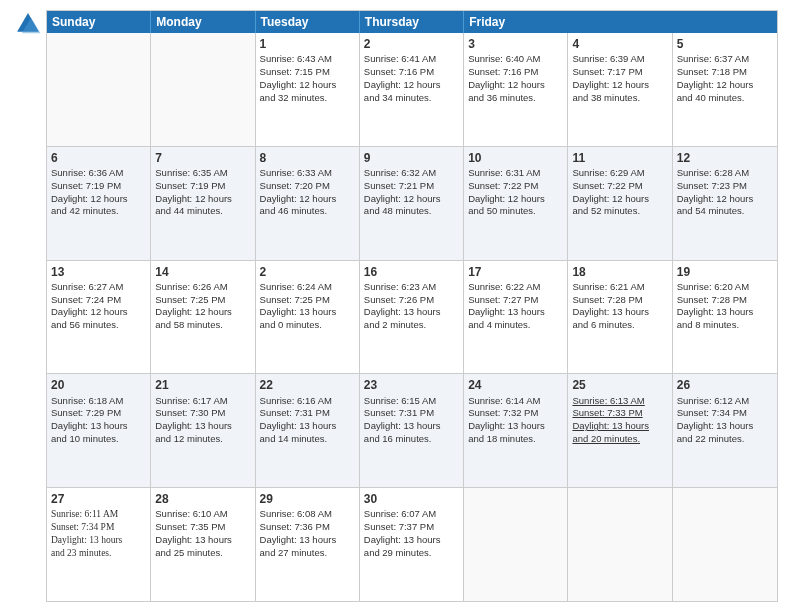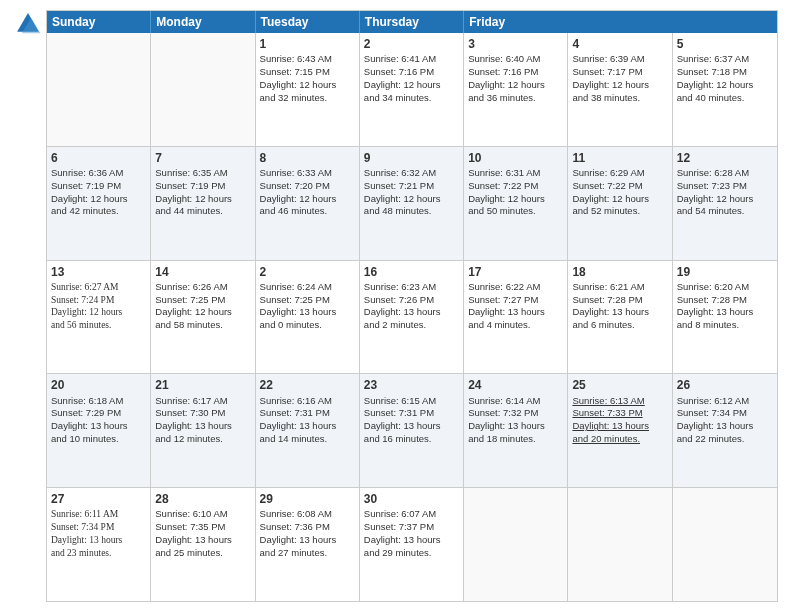--- a/index.html
+++ b/index.html
@@ -185,21 +185,21 @@
           <div class="day-cell"><span class="day-num">11</span><span style="white-space: pre-line;">Sunrise: 6:29 AM
 Sunset: 7:22 PM
 Daylight: 12 hours
 and 52 minutes.</span></div>
           <div class="day-cell"><span class="day-num">12</span><span style="white-space: pre-line;">Sunrise: 6:28 AM
 Sunset: 7:23 PM
 Daylight: 12 hours
 and 54 minutes.</span></div>
         </div>
         <div class="week-row">
-          <div class="day-cell"><span class="day-num">13</span><span style="white-space: pre-line; font-family: Liberation Serif, serif;">Sunrise: 6:27 AM
+          <div class="day-cell"><span class="day-num">13</span><span style="white-space: pre-line;">Sunrise: 6:27 AM
 Sunset: 7:24 PM
 Daylight: 12 hours
 and 56 minutes.</span></div>
           <div class="day-cell"><span class="day-num">14</span><span style="white-space: pre-line;">Sunrise: 6:26 AM
 Sunset: 7:25 PM
 Daylight: 12 hours
 and 58 minutes.</span></div>
           <div class="day-cell"><span class="day-num">2</span><span style="white-space: pre-line;">Sunrise: 6:24 AM
 Sunset: 7:25 PM
 Daylight: 13 hours

